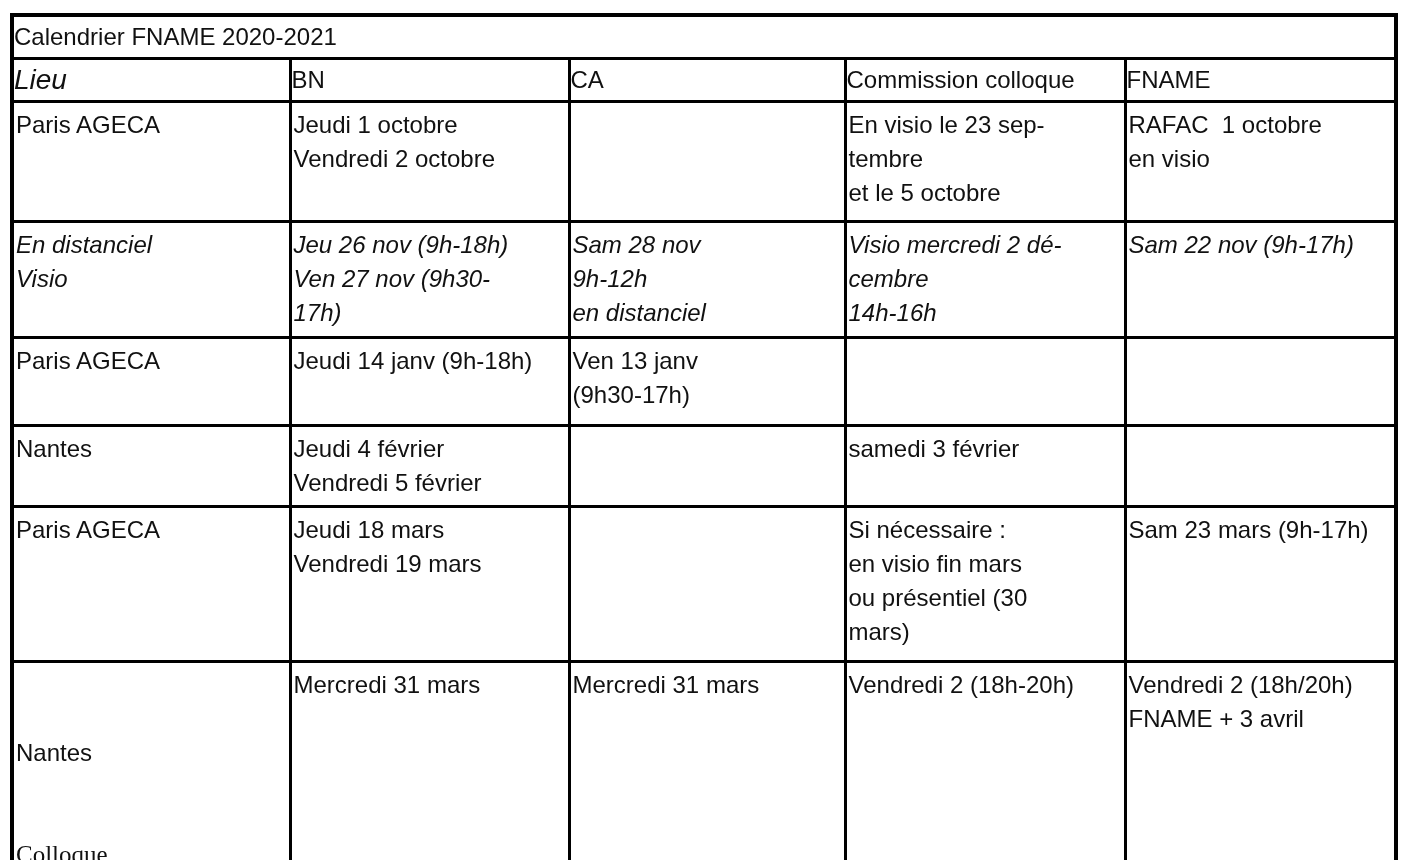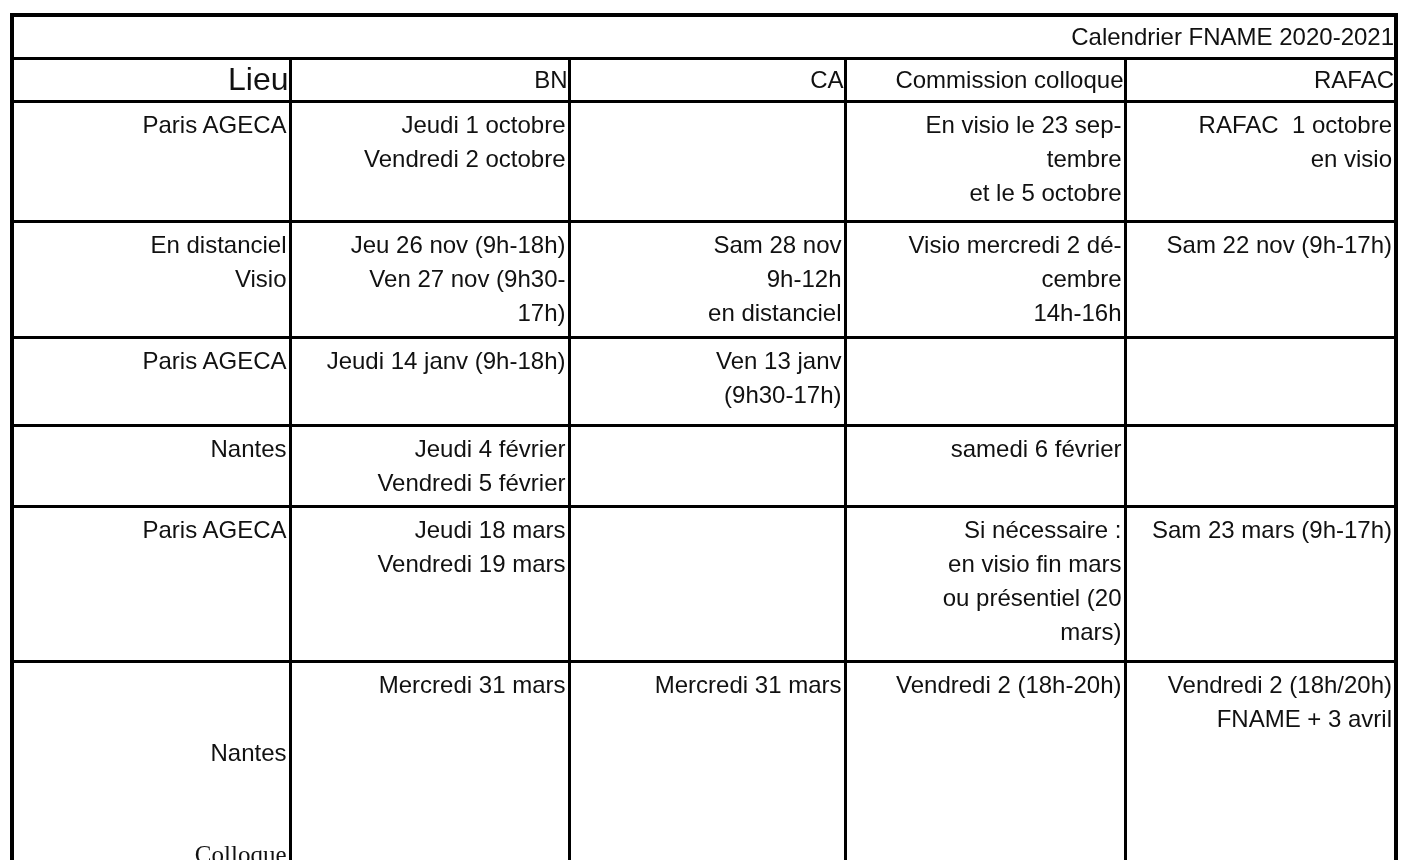--- a/index.html
+++ b/index.html
@@ -12,21 +12,21 @@
   }
   table.cal {
     border-collapse: collapse;
     table-layout: fixed;
     margin: 13px 0 0 10px;
     width: 1384px;
     border: 4px solid #000;
   }
   table.cal td {
     border: 3px solid #000;
-    text-align: right;
+    text-align: left;
     vertical-align: top;
     font-family: "Liberation Sans", sans-serif;
     font-size: 24px;
     line-height: 34px;
     color: #111;
     white-space: pre-wrap;
     padding: 5px 2px 0 2px;
     overflow: hidden;
   }
   
@@ -40,28 +40,29 @@
   tr.header-row td {
     height: 40px;
     vertical-align: middle;
     padding: 0;
     line-height: 1.1;
   }
   .serif {
     font-family: "Liberation Serif", serif;
   }
   tr.header-row td.serif {
-    font-size: 32px;
+    font-size: 28px;
+    font-style: italic;
   }
   .lieu-line2 {
     font-size: 25px;
   }
   
   tr.r1 td { height: 112px; }
-  tr.r2 td { height: 108px; }
+  tr.r2 td { height: 108px; font-style: italic; }
   tr.r3 td { height: 80px; }
   tr.r4 td { height: 73px; }
   tr.r5 td { height: 147px; }
   tr.r6 td { height: 72px; }
 </style>
 </head>
 <body>
 
 <table class="cal">
   <colgroup>
@@ -75,21 +76,21 @@
   <tbody>
       <tr class="title-row">
     <td colspan="5">Calendrier FNAME 2020-2021</td>
   </tr>
 
   <tr class="header-row">
     <td class="serif">Lieu</td>
     <td>BN</td>
     <td>CA</td>
     <td>Commission colloque</td>
-    <td>RAFAC</td>
+    <td>FNAME</td>
   </tr>
 
   <tr class="r1">
     <td>Paris AGECA</td>
     <td>Jeudi 1 octobre
 Vendredi 2 octobre</td>
     <td></td>
     <td>En visio le 23 sep-
 tembre
 et le 5 octobre</td>
@@ -119,32 +120,32 @@
 (9h30-17h)</td>
     <td></td>
     <td></td>
   </tr>
 
   <tr class="r4">
     <td>Nantes</td>
     <td>Jeudi 4 février
 Vendredi 5 février</td>
     <td></td>
-    <td>samedi 6 février</td>
+    <td>samedi 3 février</td>
     <td></td>
   </tr>
 
   <tr class="r5">
     <td>Paris AGECA</td>
     <td>Jeudi 18 mars
 Vendredi 19 mars</td>
     <td></td>
     <td>Si nécessaire :
 en visio fin mars
-ou présentiel (20
+ou présentiel (30
 mars)</td>
     <td>Sam 23 mars (9h-17h)</td>
   </tr>
 
   <tr class="r6">
     <td>
       <div>Nantes</div>
       <div class="serif lieu-line2">Colloque</div>
     </td>
     <td>Mercredi 31 mars</td>

